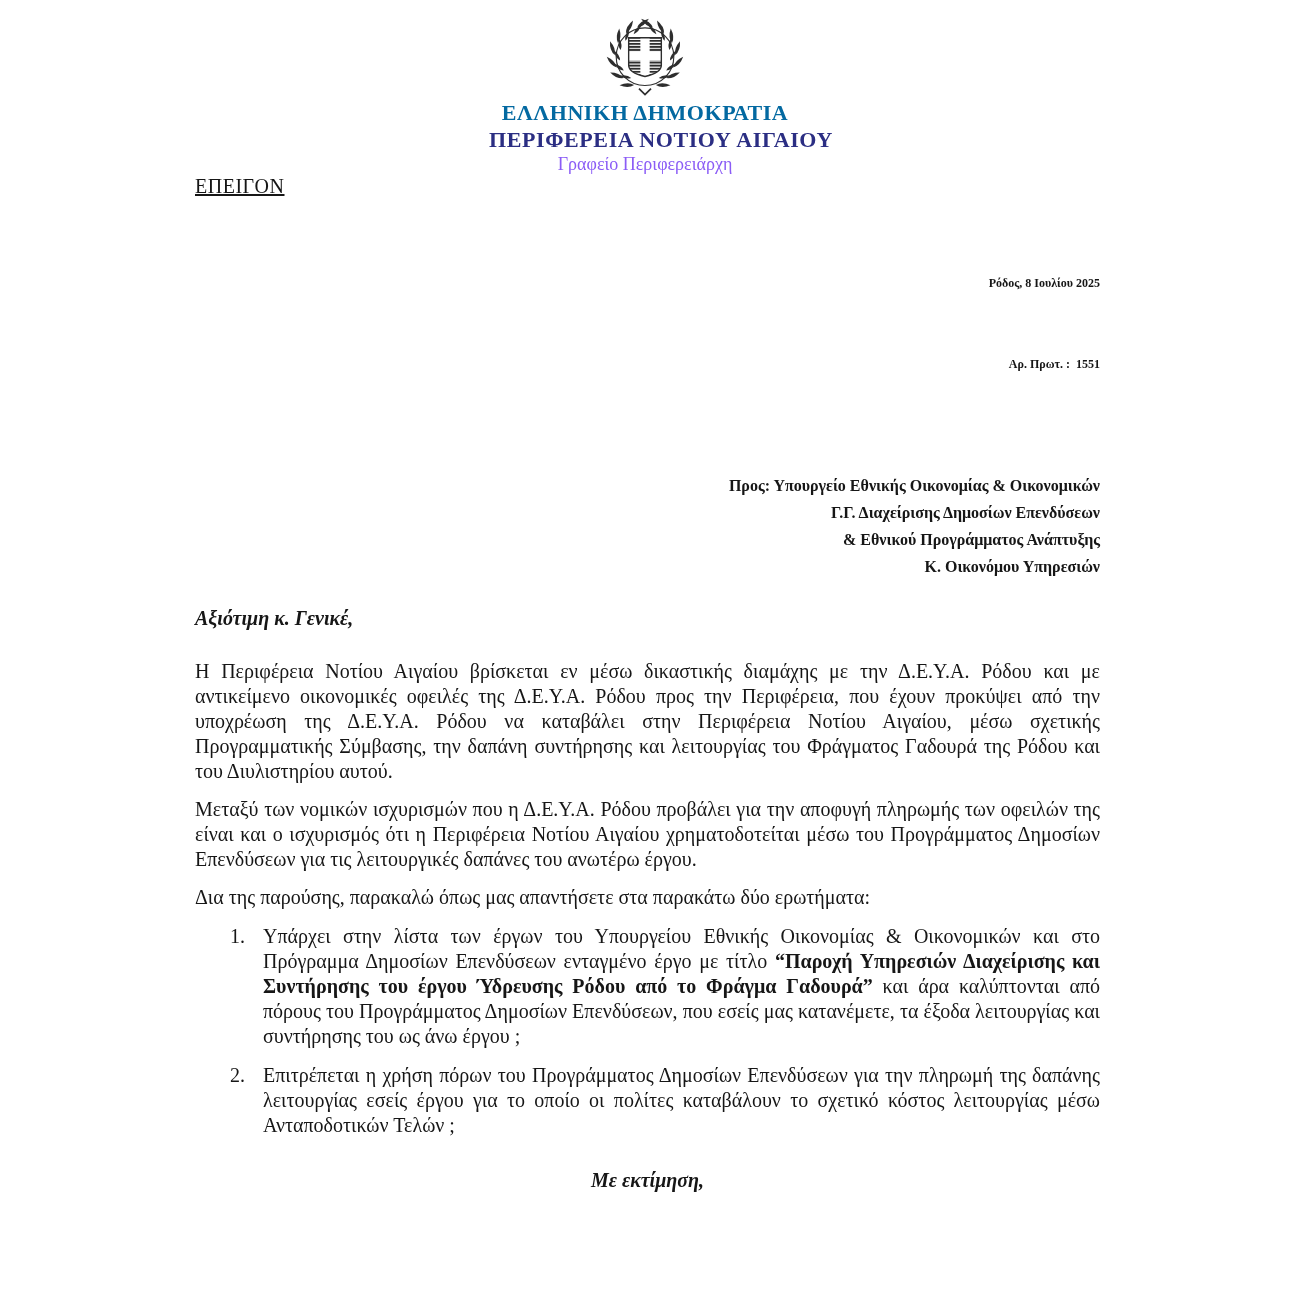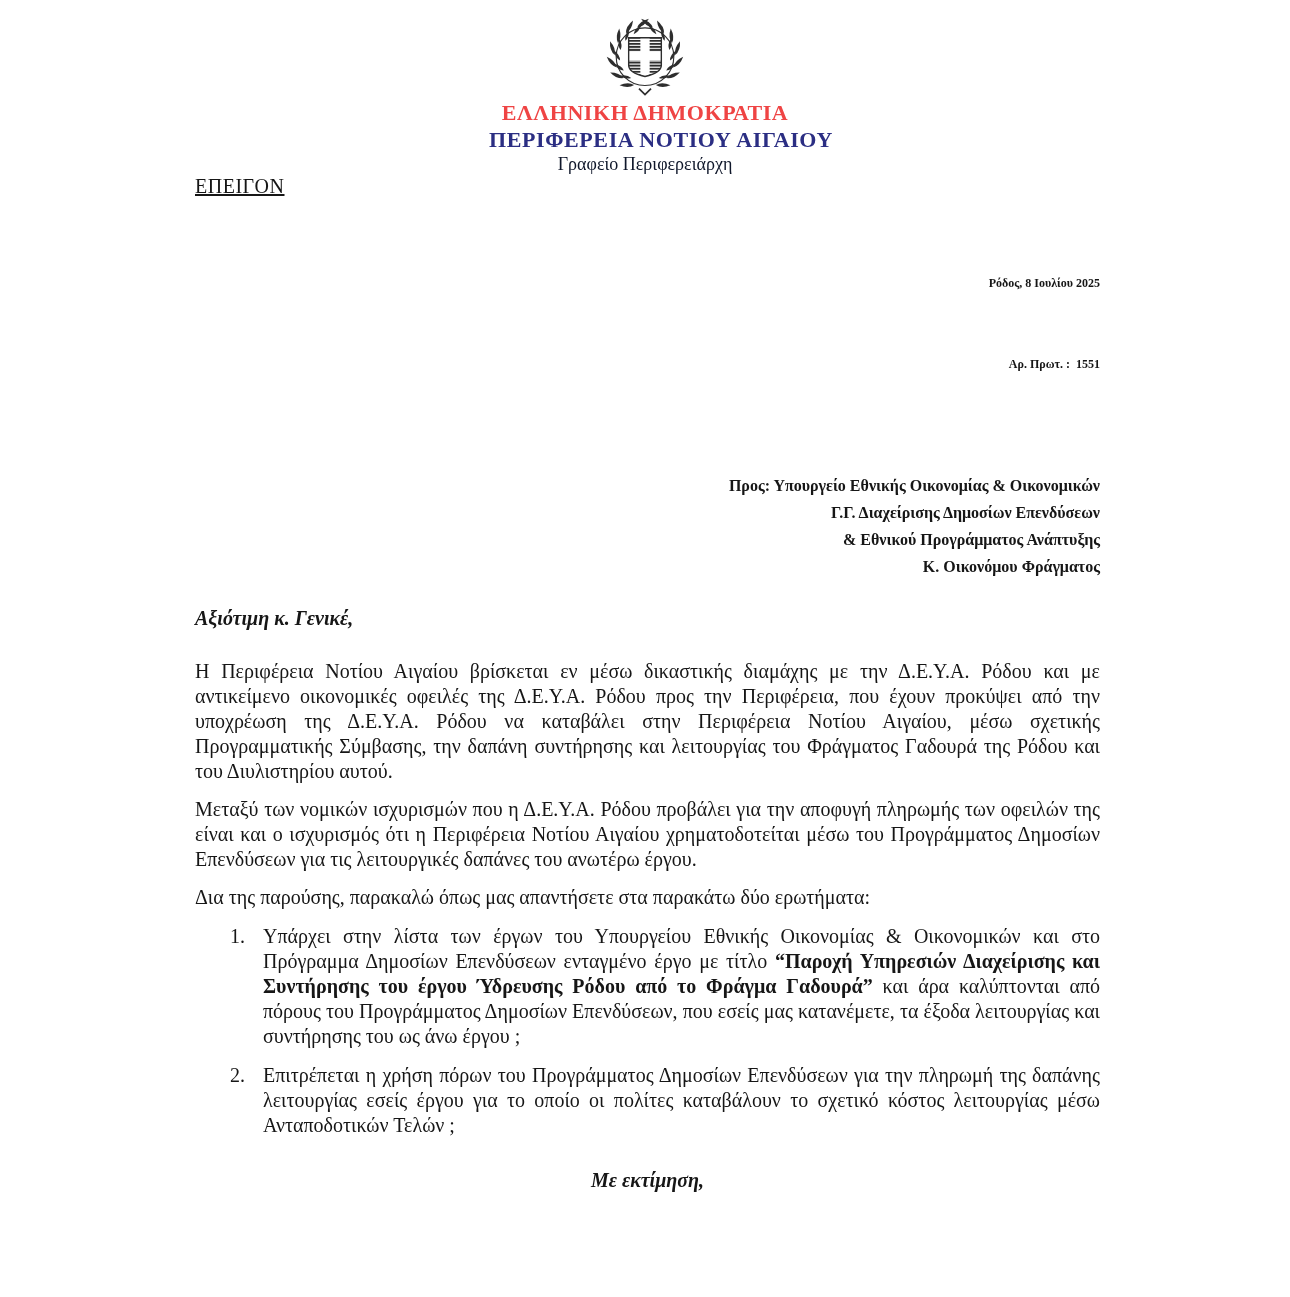--- a/index.html
+++ b/index.html
@@ -7,23 +7,23 @@
     width:1290px; height:1297px;
     font-family:"Liberation Serif","DejaVu Serif",serif;
     color:#161616;
     -webkit-font-smoothing:antialiased;
   }
   .page { position:relative; width:1290px; height:1297px; overflow:hidden; background:#ffffff; }
   .content { margin-left:195px; width:905px; }
 
   .header { text-align:center; padding-top:12px; }
   .emblem { display:block; margin:0 auto; }
-  .gov-republic { font-size:22px; line-height:1.12; font-weight:bold; color:#ef4444; letter-spacing:0.6px; margin-top:3px; }
+  .gov-republic { font-size:22px; line-height:1.12; font-weight:bold; color:#0369a1; letter-spacing:0.6px; margin-top:3px; }
   .gov-region   { font-size:22px; line-height:1.12; font-weight:bold; color:#2b2e83; letter-spacing:0.6px; margin-top:2px;padding-left:32px; }
-  .gov-office   { font-size:18px; line-height:1.1; color:#0f172a; margin-top:3px; }
+  .gov-office   { font-size:18px; line-height:1.1; color:#8b5cf6; margin-top:3px; }
 
   .urgent { font-size:20px; font-weight:normal; text-decoration:underline; letter-spacing:0.5px; }
 
   .ref-block { margin-top:18px; text-align:right; font-weight:bold; font-size:12px; line-height:27px; white-space:pre-wrap; }
 
   .recipient { margin-top:40px; text-align:right; font-weight:bold; font-size:16px; line-height:27px; }
 
   .subject { margin-top:30px; font-weight:bold; font-size:20px; line-height:29px; text-align:justify; }
 
   .salutation { margin-top:26px; font-weight:bold; font-style:italic; font-size:20px; line-height:25px; }
@@ -107,21 +107,21 @@
 
     <div class="ref-block">
       <div>Ρόδος, 8 Ιουλίου 2025</div>
       <div>Αρ. Πρωτ. :  1551</div>
     </div>
 
     <div class="recipient">
       <div>Προς: Υπουργείο Εθνικής Οικονομίας &amp; Οικονομικών</div>
       <div>Γ.Γ. Διαχείρισης Δημοσίων Επενδύσεων</div>
       <div>&amp; Εθνικού Προγράμματος Ανάπτυξης</div>
-      <div>Κ. Οικονόμου Φράγματος</div>
+      <div>Κ. Οικονόμου Υπηρεσιών</div>
     </div>
 
 
     <div class="salutation">Αξιότιμη κ. Γενικέ,</div>
 
     <div class="body-text">
       <p class="para">Η Περιφέρεια Νοτίου Αιγαίου βρίσκεται εν μέσω δικαστικής διαμάχης με την Δ.Ε.Υ.Α. Ρόδου και με αντικείμενο οικονομικές οφειλές της Δ.Ε.Υ.Α. Ρόδου προς την Περιφέρεια, που έχουν προκύψει από την υποχρέωση της Δ.Ε.Υ.Α. Ρόδου να καταβάλει στην Περιφέρεια Νοτίου Αιγαίου, μέσω σχετικής Προγραμματικής Σύμβασης, την δαπάνη συντήρησης και λειτουργίας του Φράγματος Γαδουρά της Ρόδου και του Διυλιστηρίου αυτού.</p>
       <p class="para">Μεταξύ των νομικών ισχυρισμών που η Δ.Ε.Υ.Α. Ρόδου προβάλει για την αποφυγή πληρωμής των οφειλών της είναι και ο ισχυρισμός ότι η Περιφέρεια Νοτίου Αιγαίου χρηματοδοτείται μέσω του Προγράμματος Δημοσίων Επενδύσεων για τις λειτουργικές δαπάνες του ανωτέρω έργου.</p>
       <p class="para">Δια της παρούσης, παρακαλώ όπως μας απαντήσετε στα παρακάτω δύο ερωτήματα:</p>
     </div>

